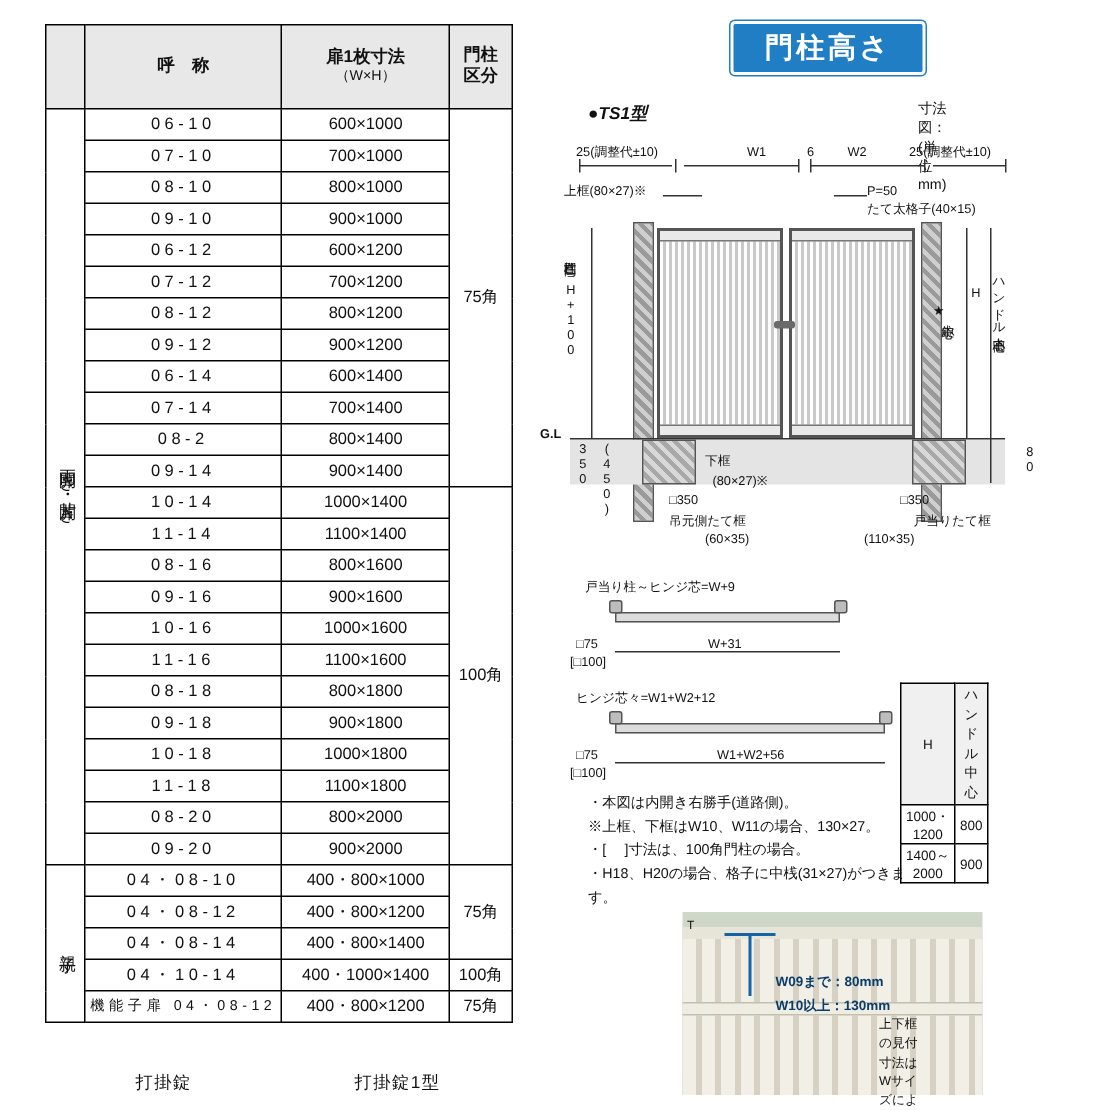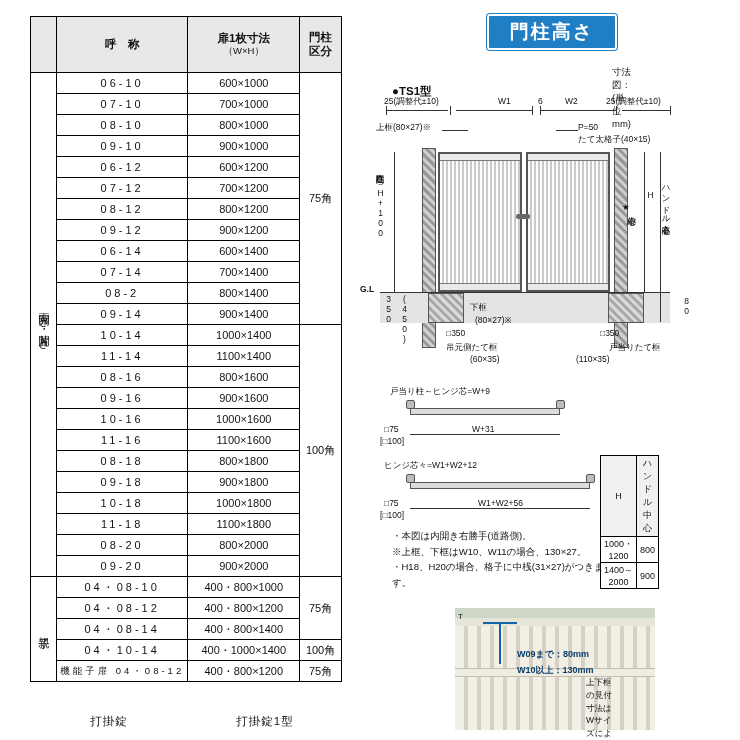--- a/index.html
+++ b/index.html
@@ -77,22 +77,22 @@
     font-size:19px;
     font-weight:bold;
     letter-spacing:2px;
     display:flex; align-items:center; justify-content:center;
   }
   .unit-note {
     position:absolute; left:612px; top:66px;
     font-size:9.5px;
   }
   .type-label {
-    position:absolute; left:392px; top:84px;
-    font-size:11.5px; font-weight:bold;
+    position:absolute; left:392px; top:68px;
+    font-size:11.5px; font-weight:bold;font-style:italic;
   }
 
   
   .draw { position:absolute; left:360px; top:60px; width:370px; height:660px; }
 
   .lbl { position:absolute; font-size:8.5px; white-space:nowrap; color:#111; }
   .lbl.b { font-weight:bold; }
   .vlbl {
     position:absolute; font-size:8.5px;
     writing-mode:vertical-rl; text-orientation:upright;
@@ -469,20 +469,21 @@
     <tr>
       <td>1400～2000</td>
       <td>900</td>
     </tr>
   </tbody>
     </table>
 
   <div class="notes">
     <div>・本図は内開き右勝手(道路側)。</div>
     <div>※上框、下框はW10、W11の場合、130×27。</div>
+    <div>・[　 ]寸法は、100角門柱の場合。</div>
     <div>・H18、H20の場合、格子に中桟(31×27)がつきます。</div>
   </div>
 
   <div class="photo">
     <div class="cap"></div>
     <div class="fence"></div>
     <div class="rail" style="top:60px;"></div>
     <div class="bluetop"></div>
     <div class="bluearrow"></div>
     <div class="t1">W09まで：80mm</div>

